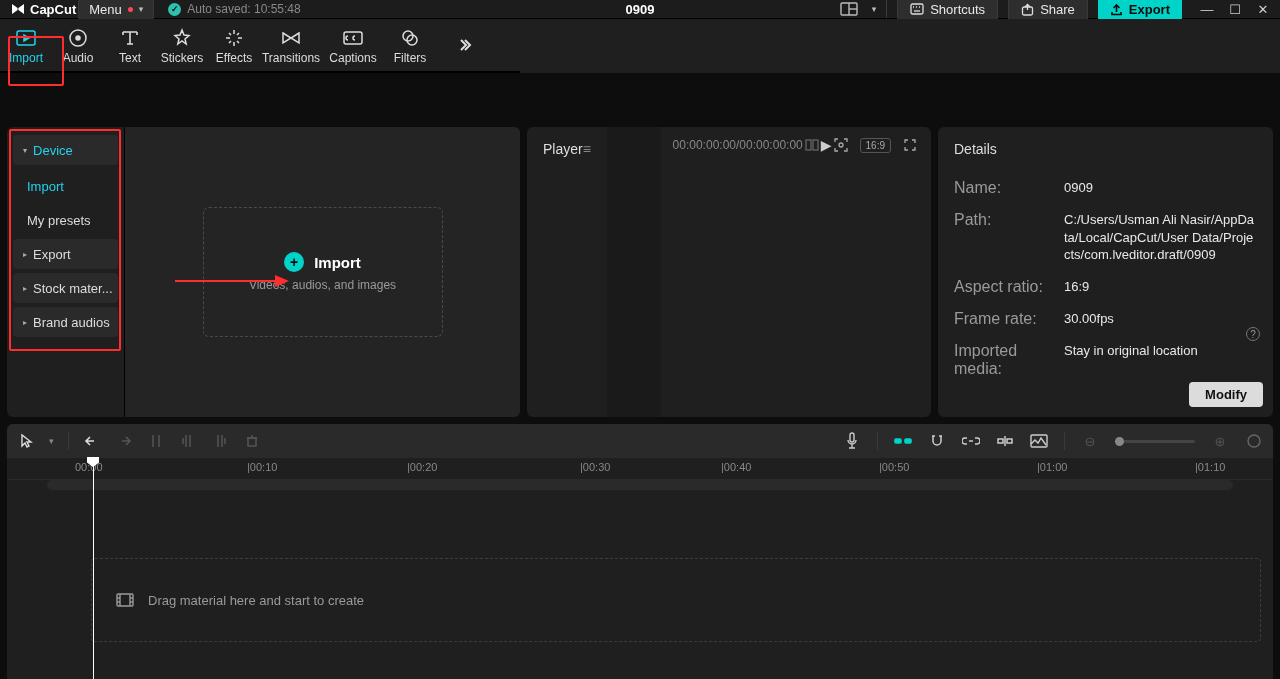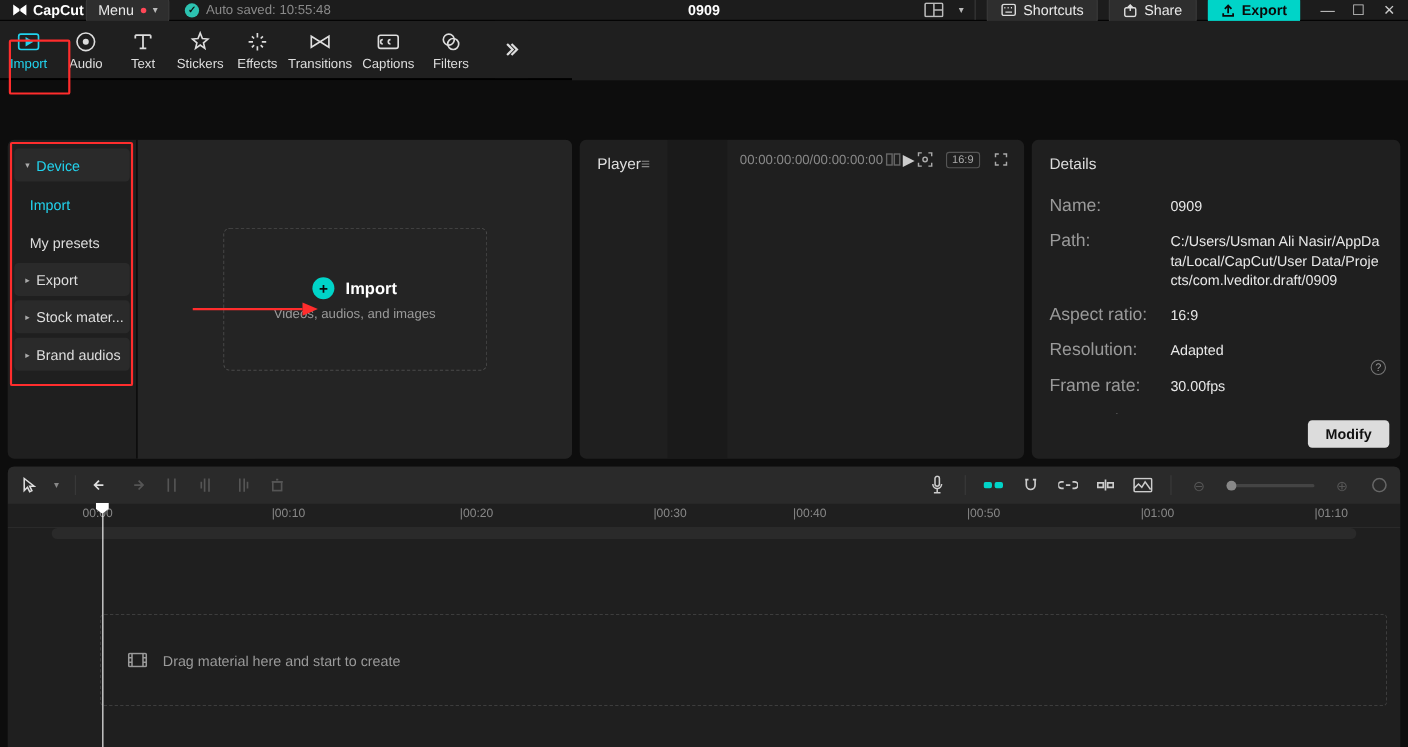--- a/index.html
+++ b/index.html
@@ -480,24 +480,20 @@
       </div>
       <div class="kv">
         <div class="k">Path:</div>
         <div class="v">C:/Users/Usman Ali Nasir/AppData/Local/CapCut/User Data/Projects/com.lveditor.draft/0909</div>
       </div>
       <div class="kv">
         <div class="k">Aspect ratio:</div>
         <div class="v">16:9</div>
       </div>
       <div class="kv">
-        <div class="k">Resolution:</div>
-        <div class="v">Adapted</div>
-      </div>
-      <div class="kv">
         <div class="k">Frame rate:</div>
         <div class="v">30.00fps</div>
       </div>
       <div class="kv">
         <div class="k">Imported media:</div>
         <div class="v">Stay in original location</div>
       </div>
       <div class="details-sep"></div>
 
     </div>
@@ -598,22 +594,22 @@
             <circle cx="7" cy="7" r="6"></circle>
           </svg>
       </span>
     </div>
   </div>
 
   <div style="position:relative; flex:1;">
     <div class="ruler">
       <span class="tick" style="left:68px">00:00</span>
       <span class="tick" style="left:240px">|00:10</span>
-      <span class="tick" style="left:411px">|00:20</span>
-      <span class="tick" style="left:587px">|00:30</span>
+      <span class="tick" style="left:400px">|00:20</span>
+      <span class="tick" style="left:573px">|00:30</span>
       <span class="tick" style="left:714px">|00:40</span>
       <span class="tick" style="left:872px">|00:50</span>
       <span class="tick" style="left:1030px">|01:00</span>
       <span class="tick" style="left:1188px">|01:10</span>
     </div>
     <div class="playhead"></div>
     <div class="tl-body">
       <div class="drop-track">
         <svg width="18" height="14" viewBox="0 0 18 14" fill="none" stroke="#9a9a9a" stroke-width="1.4">
             <rect x="1" y="1" width="16" height="12" rx="1"></rect>

